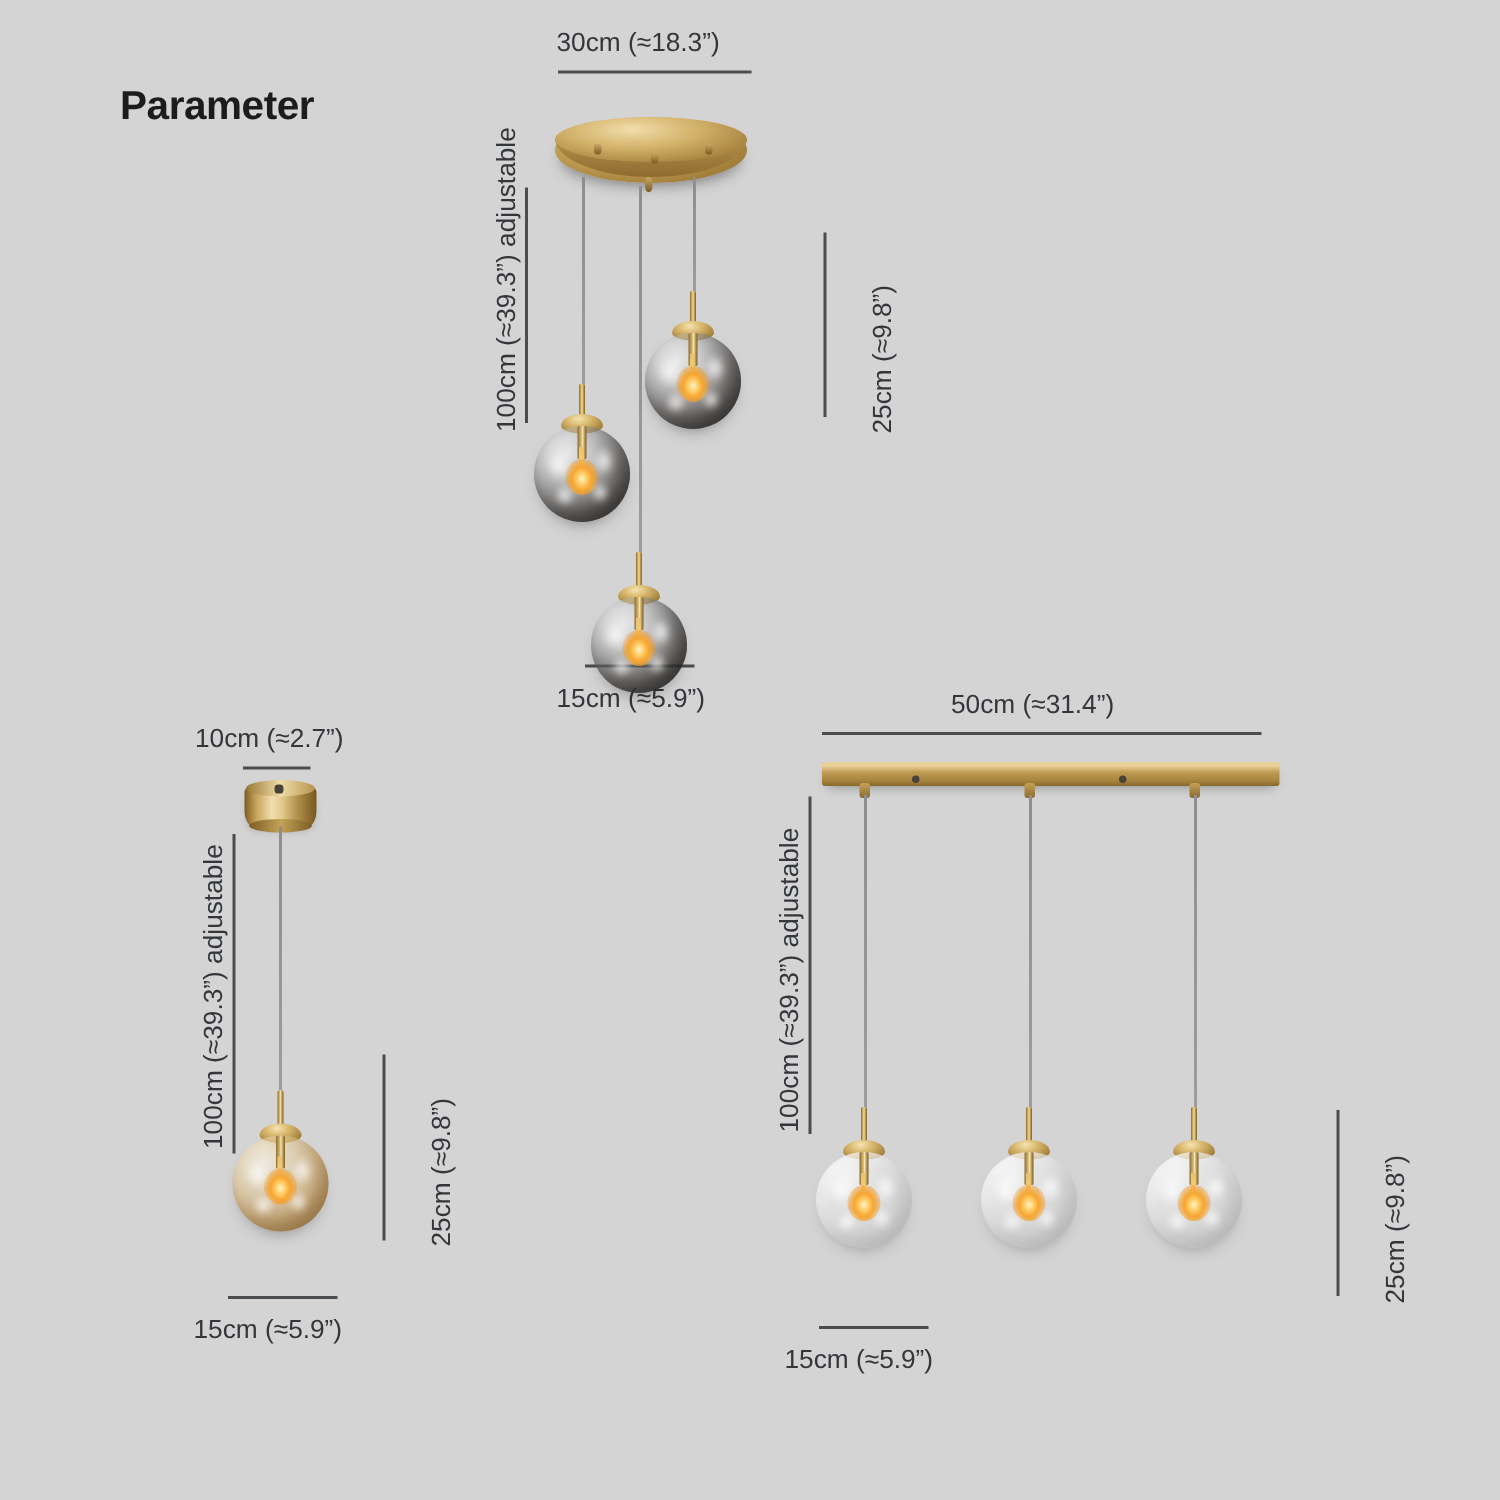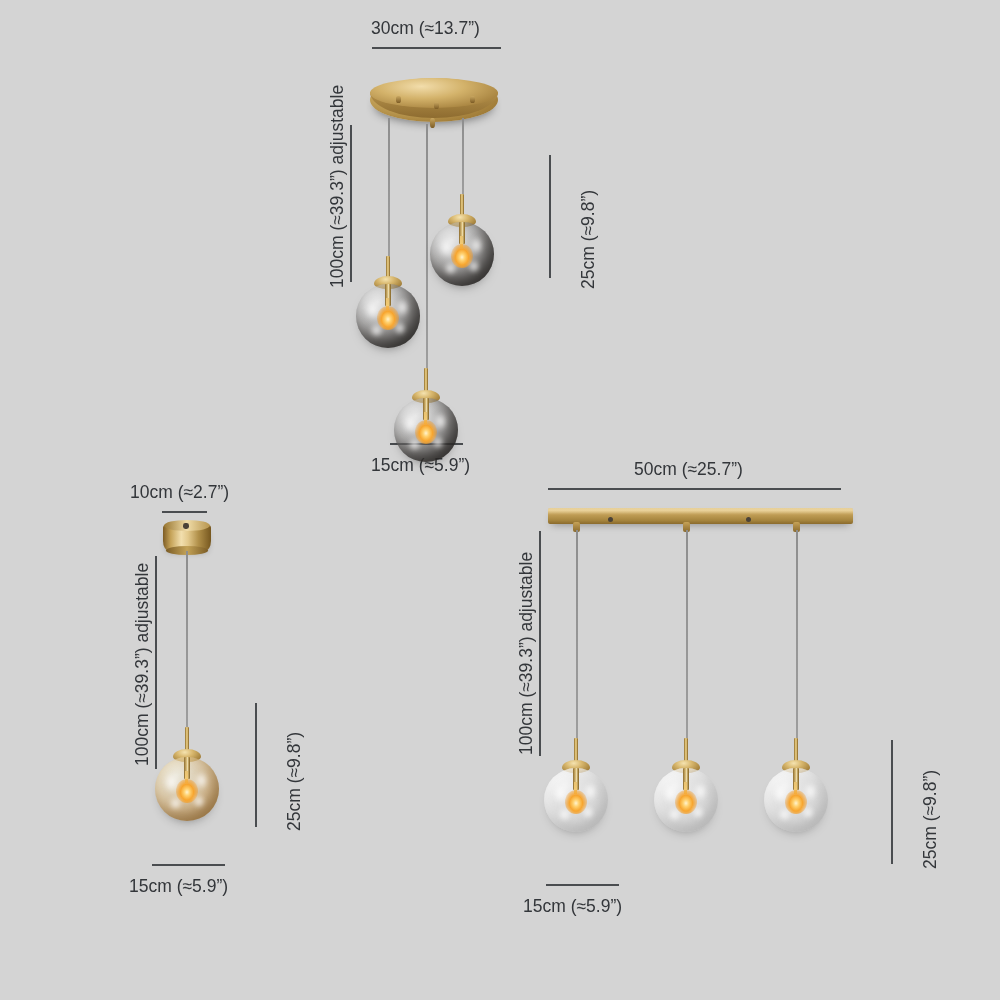--- a/index.html
+++ b/index.html
@@ -147,24 +147,25 @@
     background:
       radial-gradient(circle at 33% 27%, rgba(255,255,255,.72) 0%, rgba(248,248,248,.40) 26%, rgba(226,226,226,.28) 56%, rgba(196,196,196,.40) 84%, rgba(172,172,172,.52) 100%);
     box-shadow:inset -5px -6px 12px rgba(150,150,150,.45), inset 4px 5px 11px rgba(255,255,255,.65), 0 6px 12px -7px rgba(0,0,0,.35);
   }
 </style>
 </head>
 <body>
 
 <div class="stage">
 
+  <div class="abs page-title" style="left:80px;top:55px;">Parameter</div>
 
   <div class="abs" style="left:0;top:0;width:620px;height:480px;">
 
-    <div class="abs dim" style="left:371px;top:18px;">30cm (≈13.7”)</div>
+    <div class="abs dim" style="left:371px;top:18px;">30cm (≈18.3”)</div>
     <div class="abs rule-h" style="left:372px;top:47px;width:129px;"></div>
 
     <div class="abs dim vert" style="left:327px;top:288px;">100cm (≈39.3”) adjustable</div>
     <div class="abs rule-v" style="left:350px;top:125px;height:157px;"></div>
 
     <div class="abs dim vert" style="left:578px;top:289px;">25cm (≈9.8”)</div>
     <div class="abs rule-v" style="left:549px;top:155px;height:123px;"></div>
 
     <div class="abs rule-h" style="left:390px;top:443px;width:73px;"></div>
     <div class="abs dim" style="left:371px;top:455px;">15cm (≈5.9”)</div>
@@ -270,21 +271,21 @@
           <div class="hl" style="left:40px;top:15px;width:13px;height:17px;"></div>
           <div class="hl" style="left:14px;top:40px;width:13px;height:13px;"></div>
           <div class="hl" style="left:38px;top:38px;width:12px;height:13px;"></div>
         </div>
       </div>
     </div>
   </div>
 
   <div class="abs" style="left:480px;top:450px;width:520px;height:500px;">
 
-    <div class="abs dim" style="left:154px;top:9px;">50cm (≈25.7”)</div>
+    <div class="abs dim" style="left:154px;top:9px;">50cm (≈31.4”)</div>
     <div class="abs rule-h" style="left:68px;top:38px;width:293px;"></div>
 
     <div class="abs dim vert" style="left:36px;top:305px;">100cm (≈39.3”) adjustable</div>
     <div class="abs rule-v" style="left:59px;top:81px;height:225px;"></div>
 
     <div class="abs dim vert" style="left:440px;top:419px;">25cm (≈9.8”)</div>
     <div class="abs rule-v" style="left:411px;top:290px;height:124px;"></div>
 
     <div class="abs rule-h" style="left:66px;top:434px;width:73px;"></div>
     <div class="abs dim" style="left:43px;top:446px;">15cm (≈5.9”)</div>

